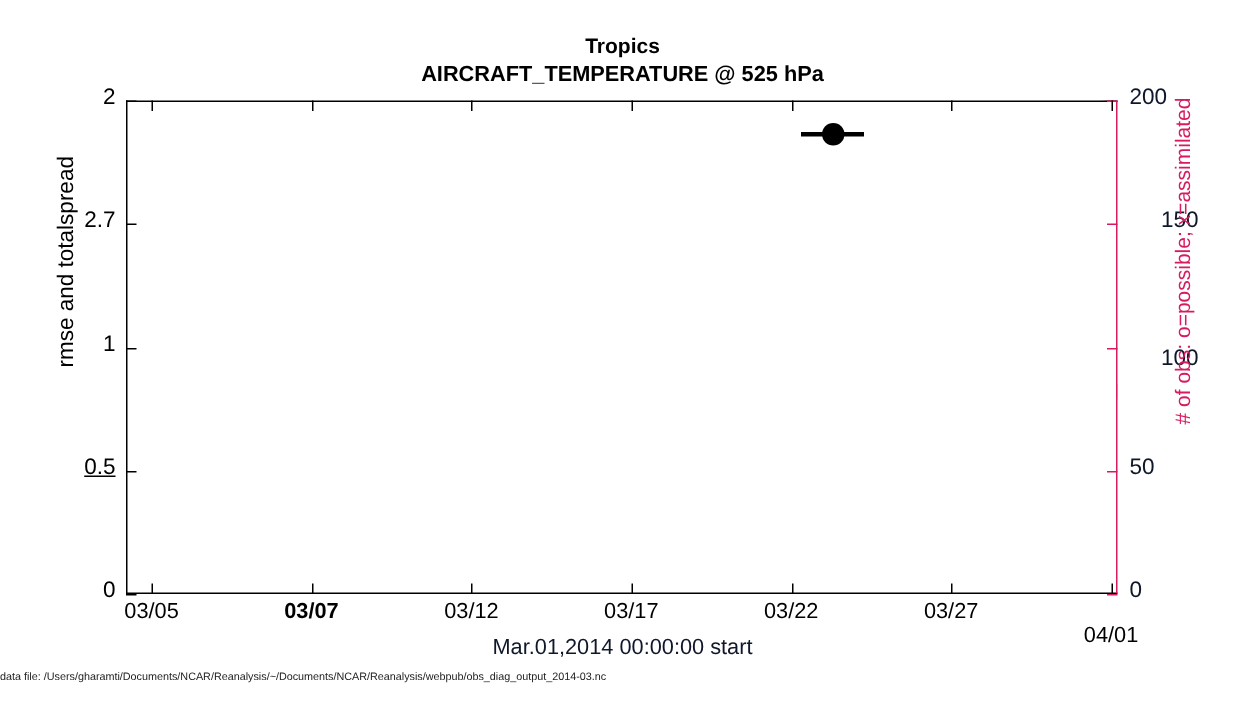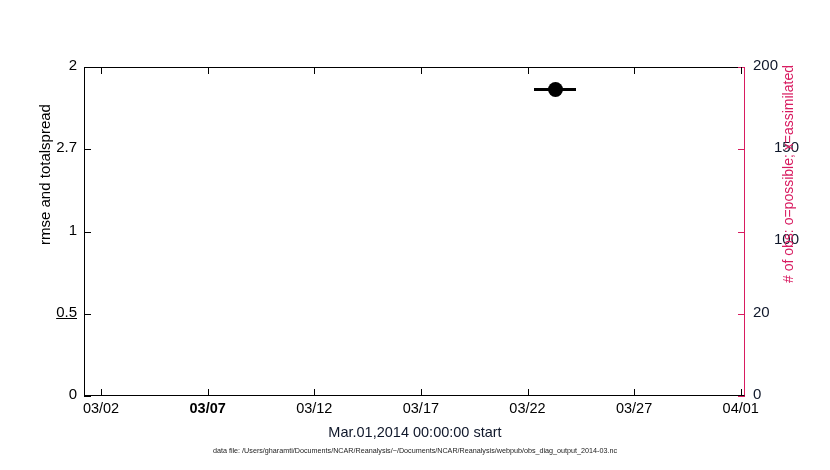--- a/index.html
+++ b/index.html
@@ -33,40 +33,44 @@
     transform:rotate(-90deg);font-size:15px;color:#000;
   }
   .ylabel-right{
     position:absolute;left:623px;top:166px;width:330px;text-align:center;
     transform:rotate(-90deg);font-size:14px;color:#d81b60;
   }
   .ytext-l{position:absolute;right:0;width:40px;text-align:right;font-size:15px;color:#000;}
   .ytext-r{position:absolute;left:0;width:46px;text-align:left;font-size:15px;color:#0f172a;}
   .xtext{position:absolute;top:400px;width:70px;text-align:center;font-size:14.5px;color:#000;}
   .xaxis-label{position:absolute;left:0;top:424px;width:830px;text-align:center;font-size:14.5px;color:#0f172a;}
-  .footer-note{position:absolute;left:0;top:446px;width:830px;text-align:center;font-size:7.2px;color:#222;}
+  .footer-note{position:absolute;left:0;top:446px;width:830px;text-align:left;font-size:7.2px;color:#222;}
 
   
   .legend{position:absolute;left:534px;top:78px;width:210px;}
   .legend-row{position:relative;height:21px;}
   .legend-line{position:absolute;left:0;top:10px;width:42px;height:2.6px;}
   .legend-line.black{background:#000;}
   .legend-line.teal{background:#127d77;}
   .legend-mk{position:absolute;left:14px;top:4px;width:15px;height:15px;}
   .legend-mk.circ{border-radius:50%;background:#000;}
   .legend-mk.sq{background:#127d77;left:15px;top:5px;width:13px;height:13px;}
   .legend-text{position:absolute;left:48px;top:1px;font-size:14.5px;color:#000;white-space:nowrap;}
 
   svg{display:block;}
 </style>
 </head>
 <body>
 
 <div id="root">
 
+  <div class="title-block">
+    <div class="title-main">Tropics</div>
+    <div class="title-sub">AIRCRAFT_TEMPERATURE @ 525 hPa</div>
+  </div>
 
   <div class="plot-clip">
     <svg id="plot-svg" width="661" height="329">
         <line x1="0" y1="246.75" x2="661" y2="246.75" stroke="#f2c4d4" stroke-width="1"></line>
         <line x1="0" y1="164.5" x2="661" y2="164.5" stroke="#f2c4d4" stroke-width="1"></line>
         <line x1="0" y1="82.25" x2="661" y2="82.25" stroke="#f2c4d4" stroke-width="1"></line>
         <line x1="17.058064516129033" y1="0" x2="17.058064516129033" y2="329" stroke="#cfcfcf" stroke-width="1"></line>
         <line x1="123.67096774193548" y1="0" x2="123.67096774193548" y2="329" stroke="#cfcfcf" stroke-width="1"></line>
         <line x1="230.28387096774193" y1="0" x2="230.28387096774193" y2="329" stroke="#cfcfcf" stroke-width="1"></line>
         <line x1="336.89677419354837" y1="0" x2="336.89677419354837" y2="329" stroke="#cfcfcf" stroke-width="1"></line>
@@ -954,48 +958,48 @@
       <div class="ytext-l" style="top:302.75px;right:753px;text-decoration:underline;">0.5</div>
       <div class="ytick-l" style="top:231.5px;"></div>
       <div class="ytext-l" style="top:220.5px;right:753px;">1</div>
       <div class="ytick-l" style="top:149.25px;"></div>
       <div class="ytext-l" style="top:138.25px;right:753px;">2.7</div>
       <div class="ytick-l" style="top:67px;"></div>
       <div class="ytext-l" style="top:56px;right:753px;">2</div>
       <div class="ytick-r" style="top:396px;left:738px;"></div>
       <div class="ytext-r" style="top:385px;left:753px;">0</div>
       <div class="ytick-r" style="top:313.75px;left:738px;"></div>
-      <div class="ytext-r" style="top:302.75px;left:753px;">20</div>
+      <div class="ytext-r" style="top:302.75px;left:753px;">50</div>
       <div class="ytick-r" style="top:231.5px;left:738px;"></div>
       <div class="ytext-r" style="top:230px;left:753px;text-align:right;">100</div>
       <div class="ytick-r" style="top:149.25px;left:738px;"></div>
       <div class="ytext-r" style="top:138.25px;left:753px;margin-left:21px;">150</div>
       <div class="ytick-r" style="top:67px;left:738px;"></div>
       <div class="ytext-r" style="top:56px;left:753px;">200</div>
       <div class="xtick" style="left:101.05806451612904px;"></div>
       <div class="xtick-top" style="left:101.05806451612904px;"></div>
-      <div class="xtext" style="left:66.05806451612904px;">03/02</div>
+      <div class="xtext" style="left:66.05806451612904px;">03/05</div>
       <div class="xtick" style="left:207.6709677419355px;"></div>
       <div class="xtick-top" style="left:207.6709677419355px;"></div>
       <div class="xtext" style="left:172.6709677419355px;font-weight:bold;">03/07</div>
       <div class="xtick" style="left:314.2838709677419px;"></div>
       <div class="xtick-top" style="left:314.2838709677419px;"></div>
       <div class="xtext" style="left:279.2838709677419px;">03/12</div>
       <div class="xtick" style="left:420.89677419354837px;"></div>
       <div class="xtick-top" style="left:420.89677419354837px;"></div>
       <div class="xtext" style="left:385.89677419354837px;">03/17</div>
       <div class="xtick" style="left:527.5096774193548px;"></div>
       <div class="xtick-top" style="left:527.5096774193548px;"></div>
       <div class="xtext" style="left:492.50967741935483px;">03/22</div>
       <div class="xtick" style="left:634.1225806451613px;"></div>
       <div class="xtick-top" style="left:634.1225806451613px;"></div>
       <div class="xtext" style="left:599.1225806451613px;">03/27</div>
       <div class="xtick" style="left:740.7354838709678px;"></div>
       <div class="xtick-top" style="left:740.7354838709678px;"></div>
-      <div class="xtext" style="left:705.7354838709678px;">04/01</div>
+      <div class="xtext" style="left:705.7354838709678px;margin-top:16px;">04/01</div>
     </div>
 
   <div class="ylabel-left">rmse and totalspread</div>
   <div class="ylabel-right"># of obs: o=possible; x=assimilated</div>
   <div class="xaxis-label">Mar.01,2014 00:00:00 start</div>
   <div class="footer-note">data file: /Users/gharamti/Documents/NCAR/Reanalysis/~/Documents/NCAR/Reanalysis/webpub/obs_diag_output_2014-03.nc</div>
 
   <div class="legend">
     <div class="legend-row">
       <div class="legend-line black"></div>

